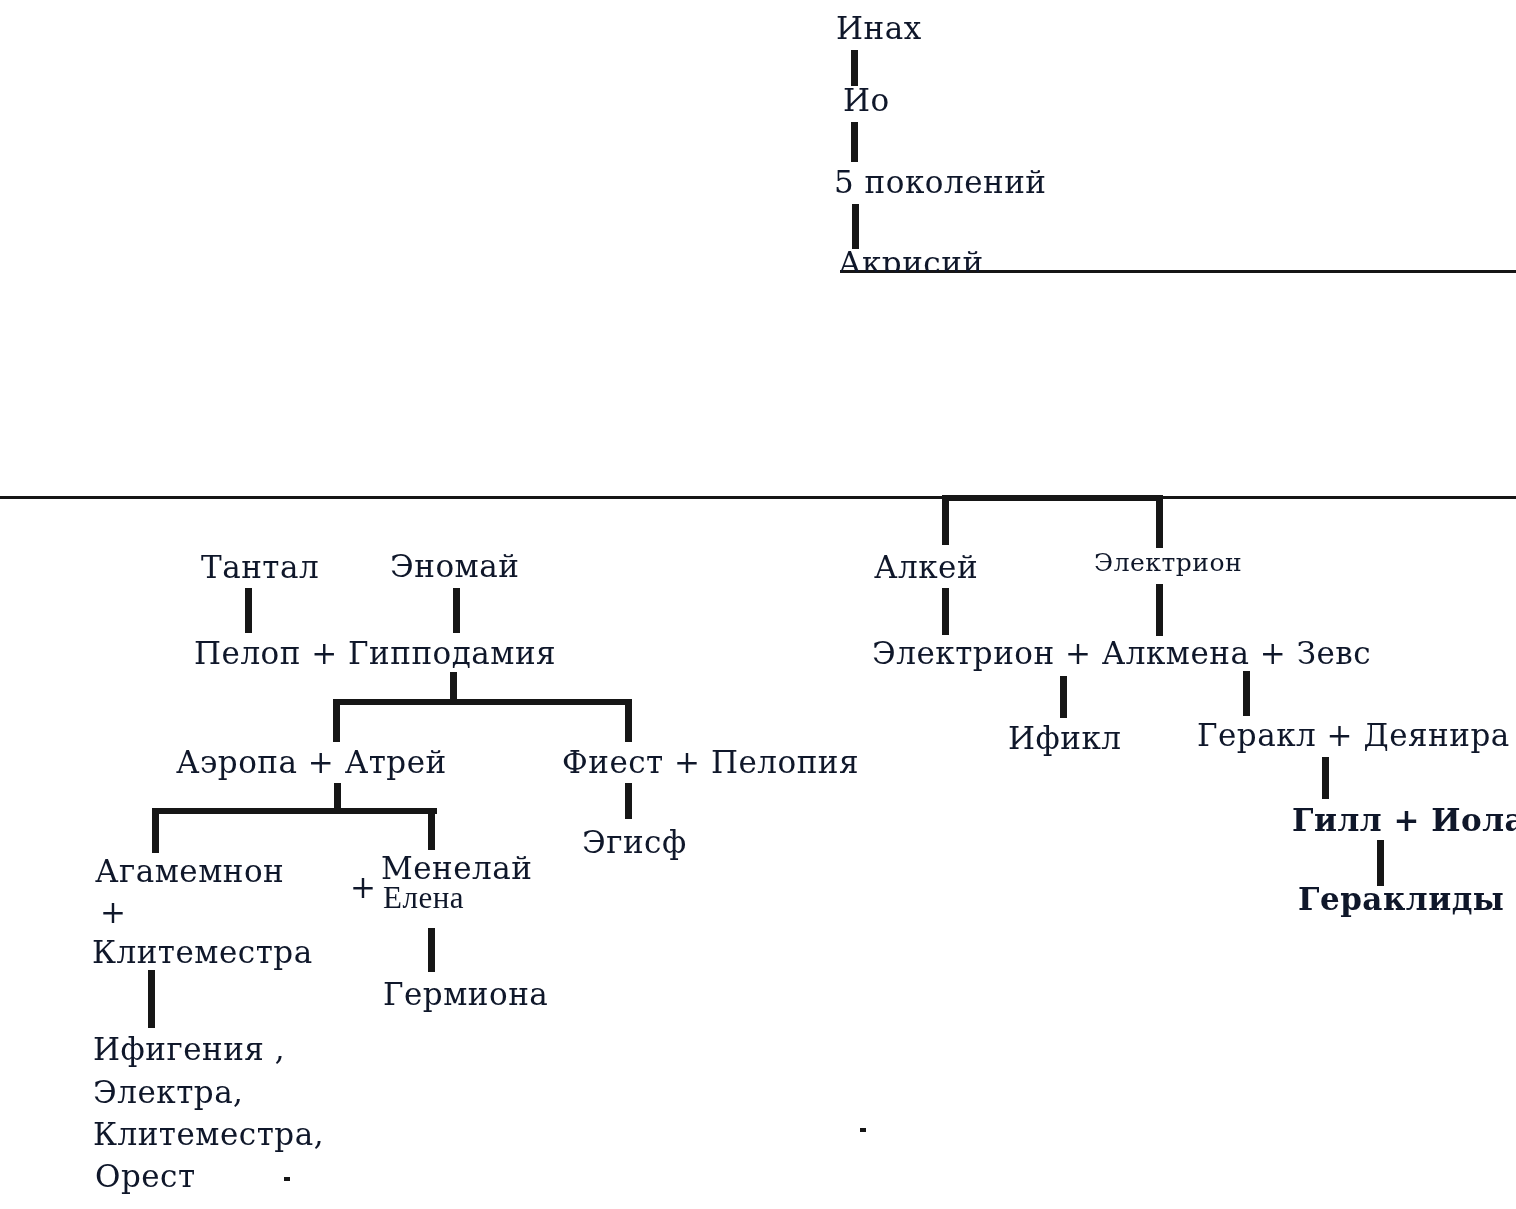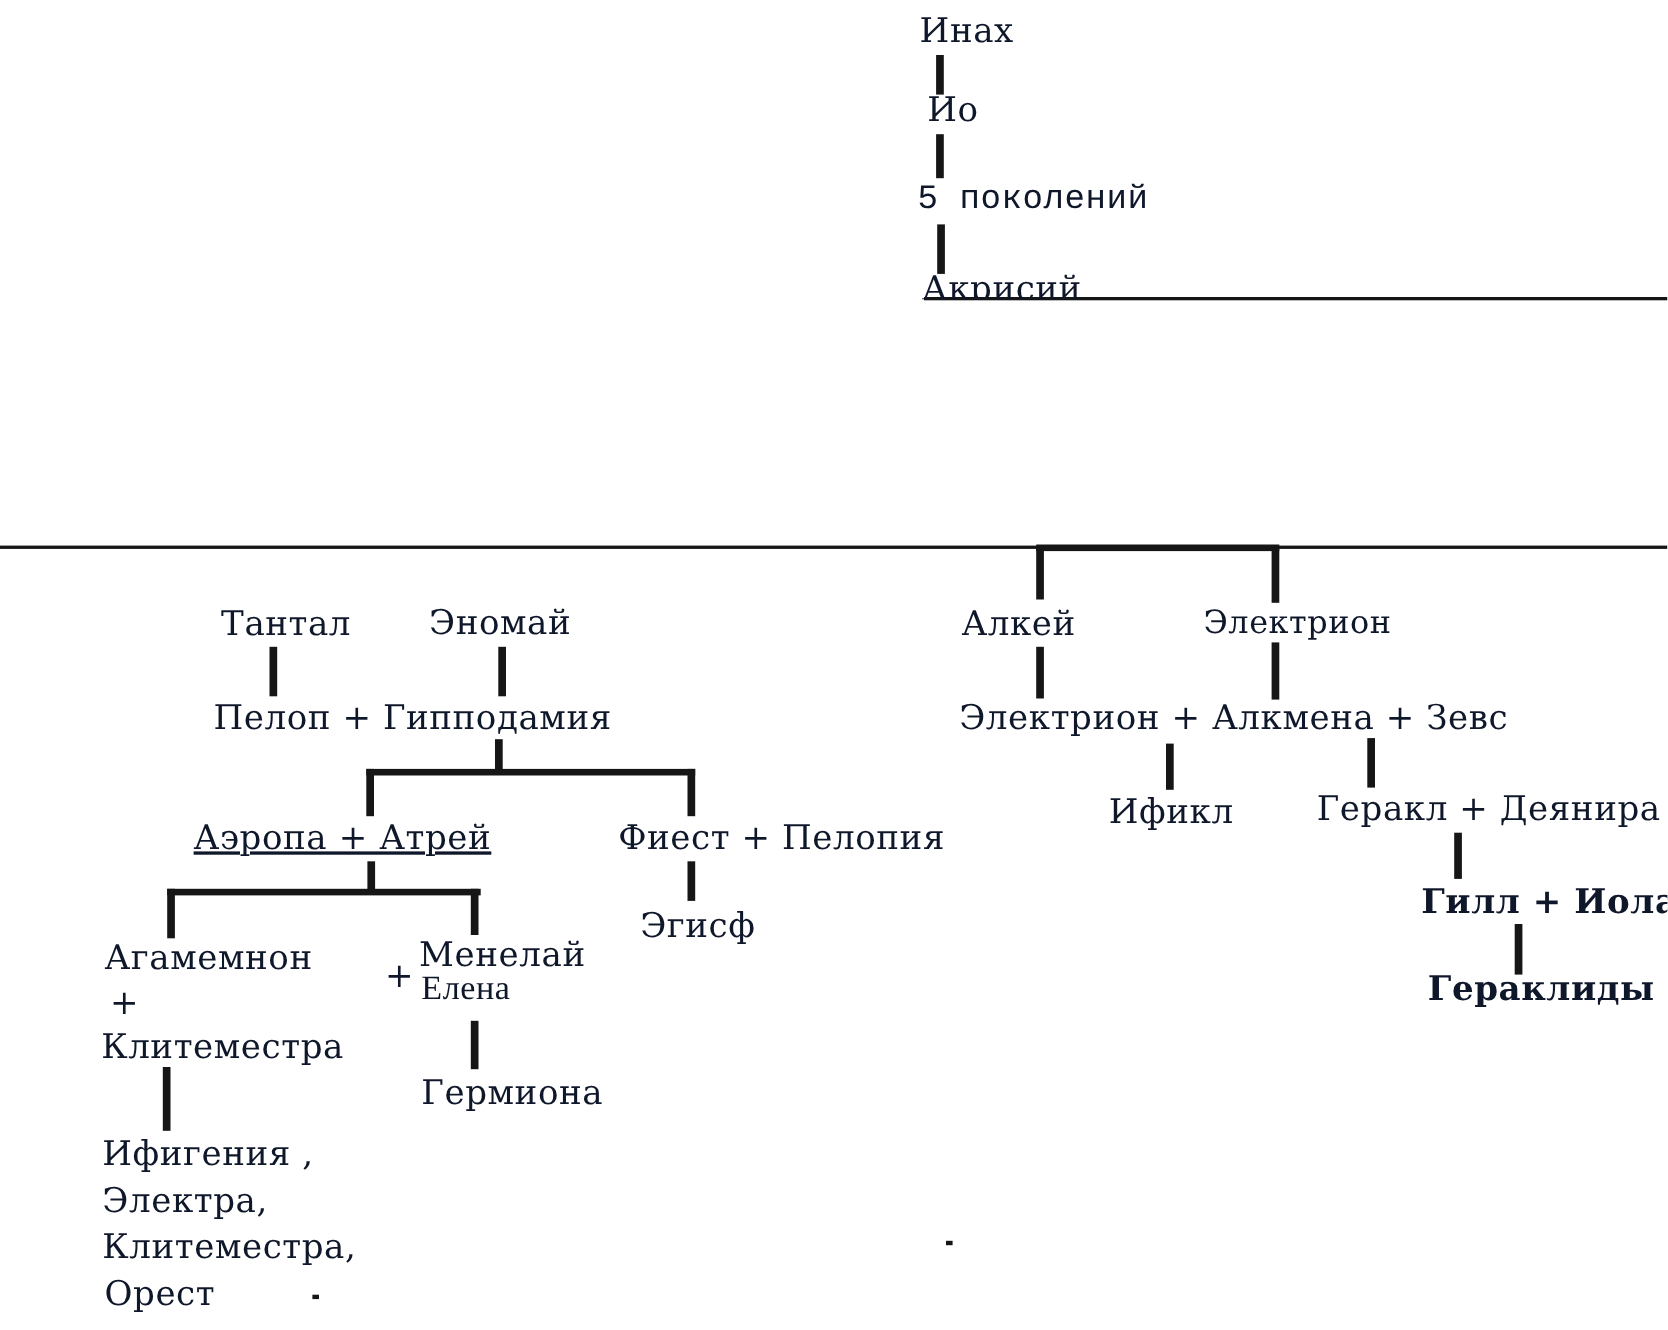--- a/index.html
+++ b/index.html
@@ -55,40 +55,40 @@
       <div class="ln" style="left: 1060px; top: 676px; width: 7px; height: 42px;"></div>
       <div class="ln" style="left: 1243px; top: 671px; width: 7px; height: 45px;"></div>
       <div class="ln" style="left: 1322px; top: 757px; width: 7px; height: 42px;"></div>
       <div class="ln" style="left: 1377px; top: 840px; width: 7px; height: 46px;"></div>
       <div class="ln" style="left: 860px; top: 1128px; width: 6px; height: 4px;"></div>
       <div class="ln" style="left: 284px; top: 1177px; width: 6px; height: 4px;"></div>
     </div>
   <div id="labels-layer">
       <div class="lbl" style="left: 836px; top: 12px; font-size: 31px;">Инах</div>
       <div class="lbl" style="left: 843px; top: 84px; font-size: 31px;">Ио</div>
-      <div class="lbl" style="left: 834px; top: 166px; font-size: 31px; font-family: Liberation Mono, monospace;">5 поколений</div>
+      <div class="lbl" style="left: 834px; top: 166px; font-size: 31px;">5 поколений</div>
       <div class="lbl" style="left: 838px; top: 247px; font-size: 31px; height: 25px; overflow: hidden;">Акрисий</div>
       <div class="lbl" style="left: 201px; top: 551px; font-size: 31px;">Тантал</div>
       <div class="lbl" style="left: 390px; top: 550px; font-size: 31px;">Эномай</div>
       <div class="lbl" style="left: 194px; top: 637px; font-size: 31px;">Пелоп + Гипподамия</div>
-      <div class="lbl" style="left: 176px; top: 746px; font-size: 31px; text-decoration: underline;">Аэропа + Атрей</div>
+      <div class="lbl" style="left: 176px; top: 746px; font-size: 31px;">Аэропа + Атрей</div>
       <div class="lbl" style="left: 562px; top: 746px; font-size: 31px;">Фиест + Пелопия</div>
       <div class="lbl" style="left: 582px; top: 826px; font-size: 31px;">Эгисф</div>
       <div class="lbl" style="left: 95px; top: 855px; font-size: 31px;">Агамемнон</div>
       <div class="lbl" style="left: 100px; top: 896px; font-size: 31px;">+</div>
       <div class="lbl" style="left: 92px; top: 936px; font-size: 31px;">Клитеместра</div>
       <div class="lbl" style="left: 350px; top: 871px; font-size: 31px;">+</div>
       <div class="lbl" style="left: 381px; top: 852px; font-size: 31px;">Менелай</div>
       <div class="lbl" style="left: 383px; top: 882px; font-size: 31px; font-family: Liberation Serif, serif;">Елена</div>
       <div class="lbl" style="left: 383px; top: 978px; font-size: 31px;">Гермиона</div>
       <div class="lbl" style="left: 93px; top: 1033px; font-size: 31px;">Ифигения ,</div>
       <div class="lbl" style="left: 93px; top: 1076px; font-size: 31px;">Электра,</div>
       <div class="lbl" style="left: 93px; top: 1118px; font-size: 31px;">Клитеместра,</div>
       <div class="lbl" style="left: 95px; top: 1160px; font-size: 31px;">Орест</div>
       <div class="lbl" style="left: 874px; top: 551px; font-size: 31px;">Алкей</div>
-      <div class="lbl" style="left: 1094px; top: 550px; font-size: 29px;">Электрион</div>
+      <div class="lbl" style="left: 1094px; top: 550px; font-size: 25px;">Электрион</div>
       <div class="lbl" style="left: 872px; top: 637px; font-size: 31px;">Электрион + Алкмена + Зевс</div>
       <div class="lbl" style="left: 1008px; top: 722px; font-size: 31px;">Ификл</div>
       <div class="lbl" style="left: 1197px; top: 719px; font-size: 31px;">Геракл + Деянира</div>
       <div class="lbl bold" style="left: 1292px; top: 804px; font-size: 31px;">Гилл + Иола</div>
       <div class="lbl bold" style="left: 1298px; top: 883px; font-size: 31px;">Гераклиды</div>
     </div>
 </div>
 
 </body></html>

